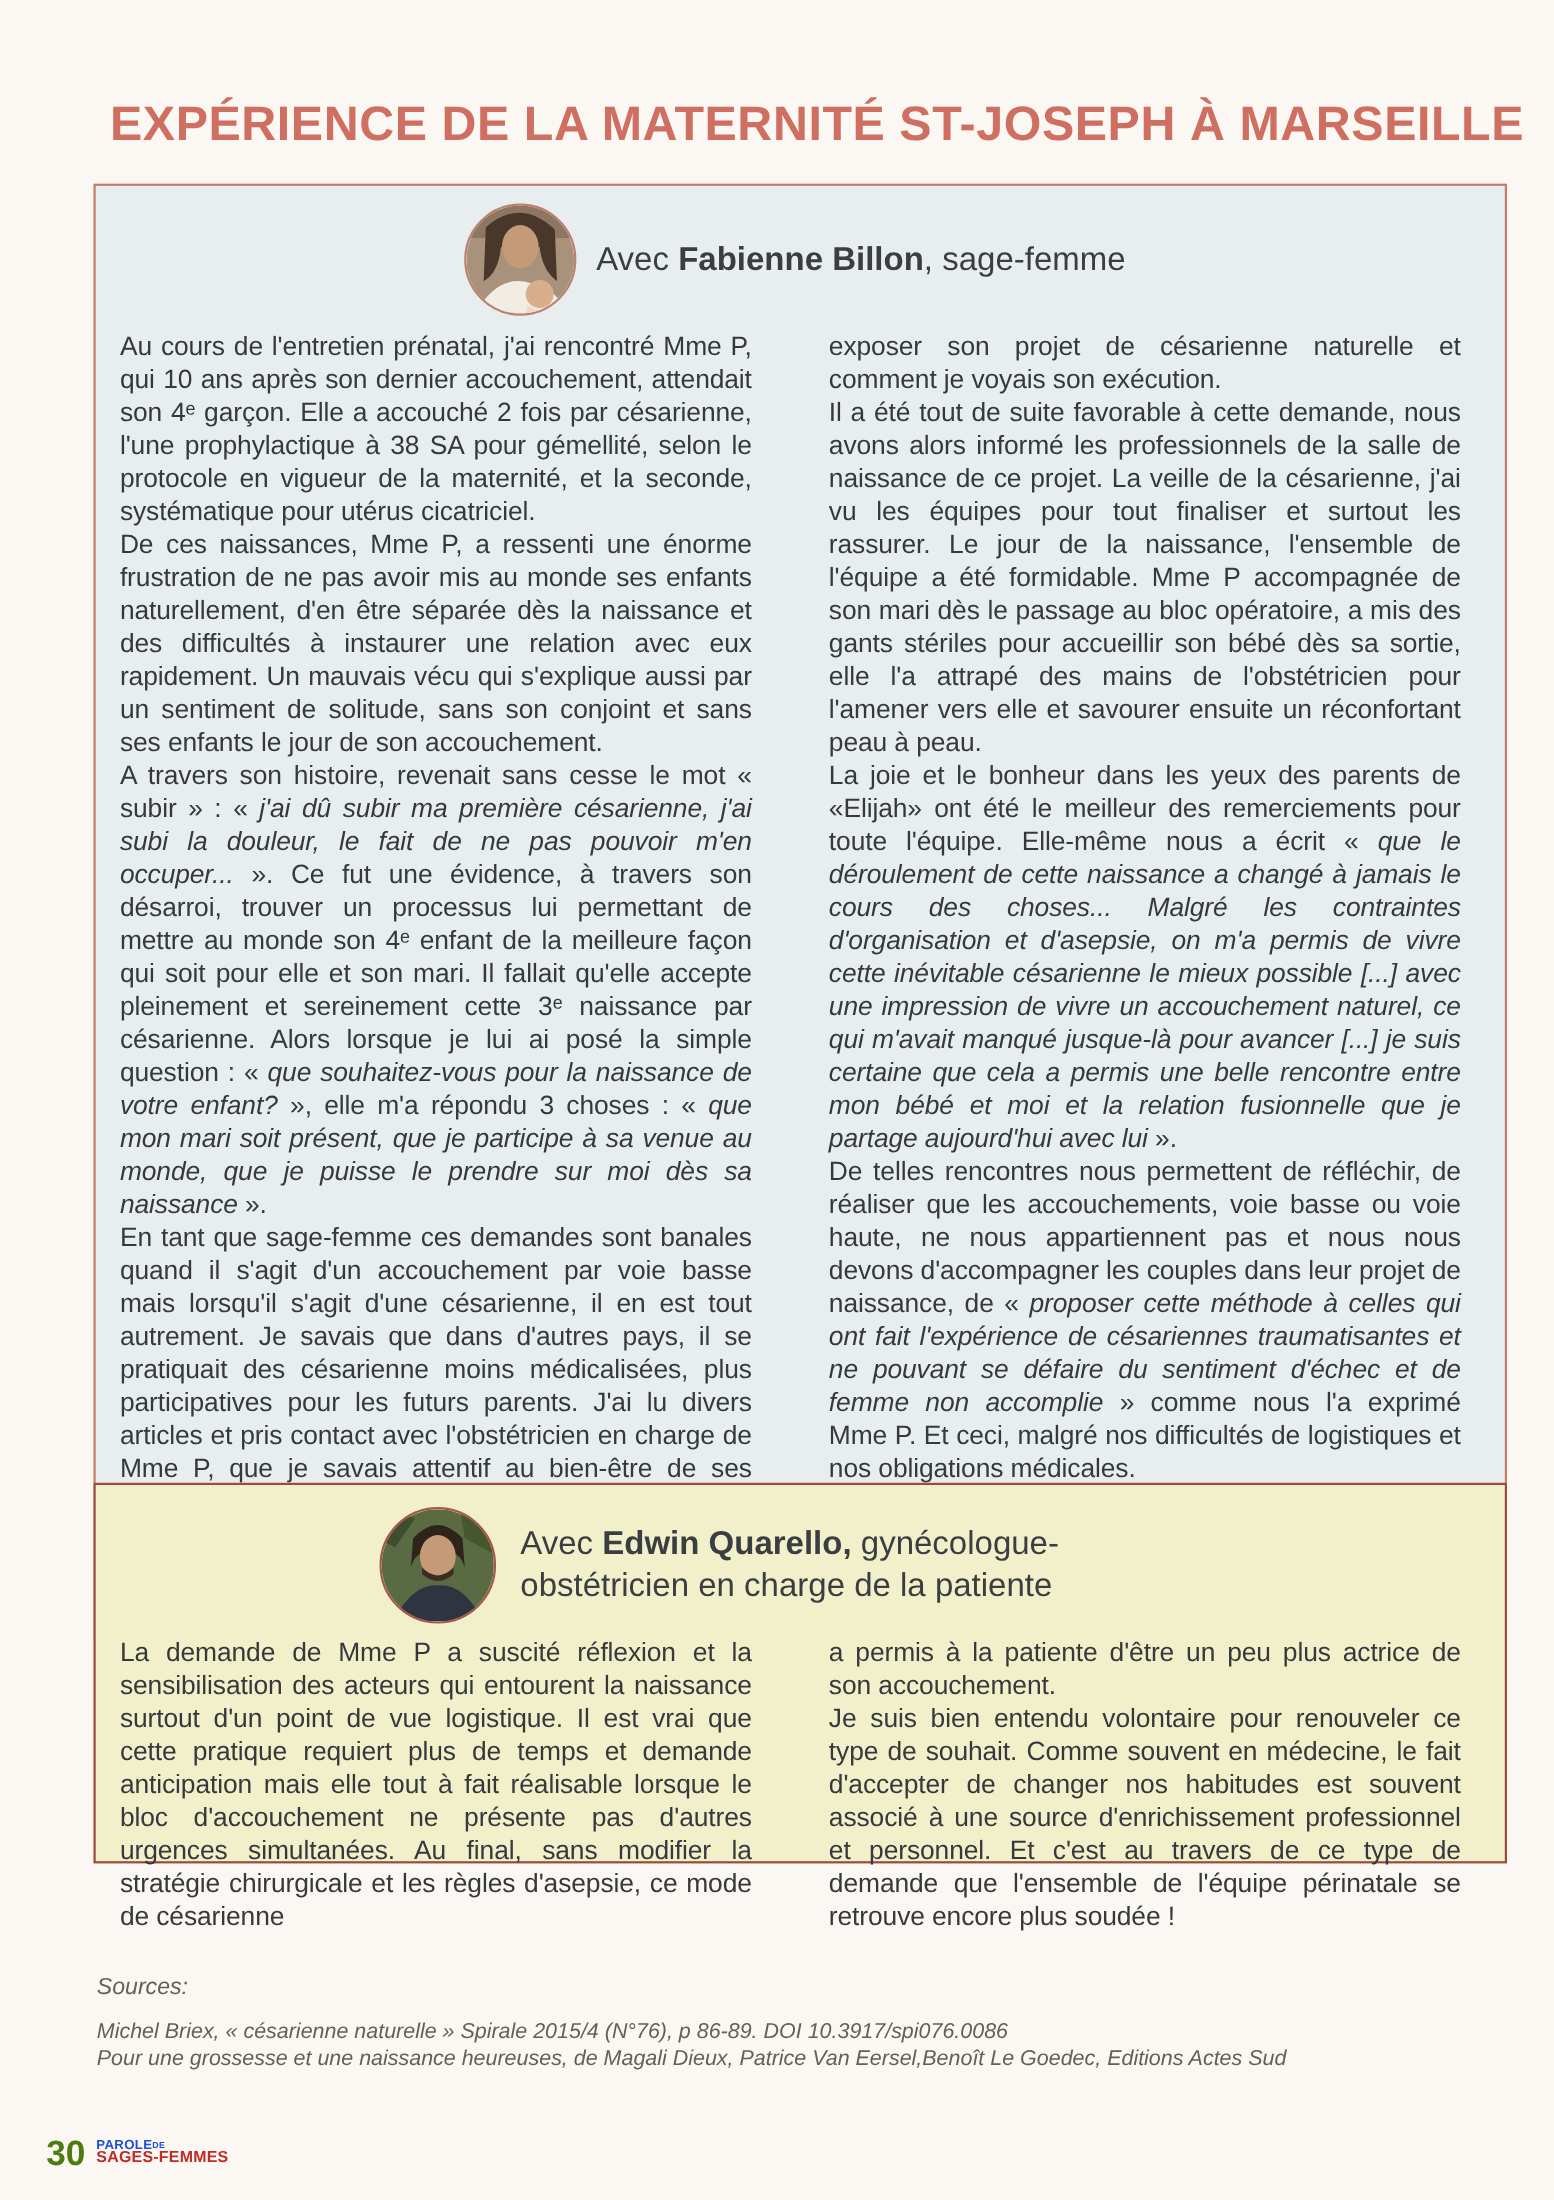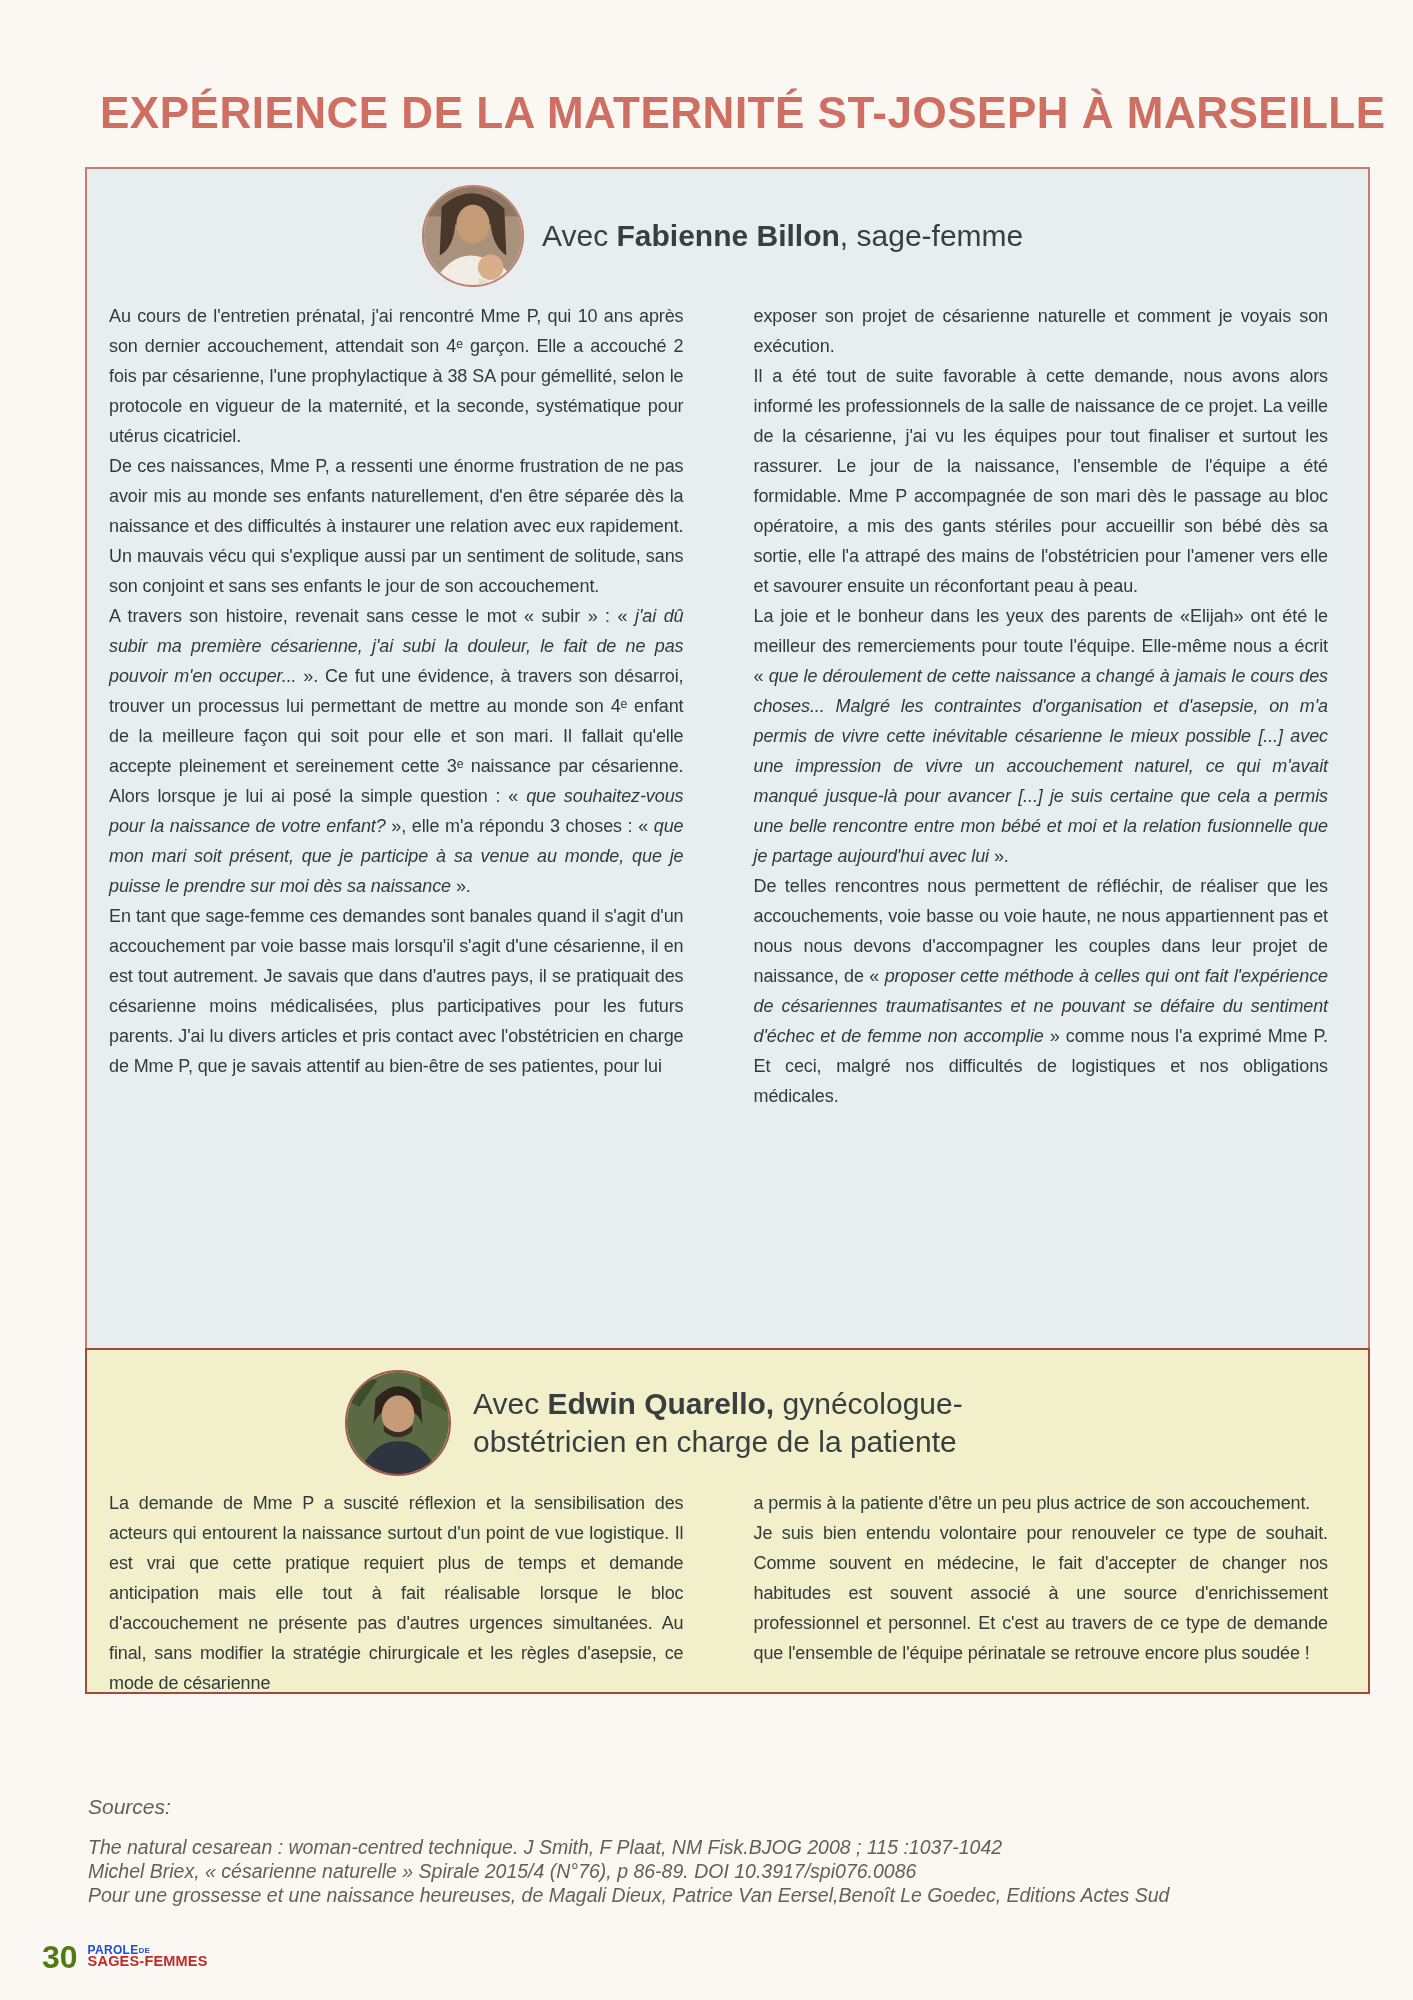--- a/index.html
+++ b/index.html
@@ -50,21 +50,21 @@
   .header-text b{font-weight:bold;}
 
   
   .cols{
     display:flex;gap:70px;
     padding:6px 40px 0 22px;
   }
   .col{flex:1 1 0;min-width:0;}
   .col p{
     margin:0;
-    font-size:18px;line-height:30px;
+    font-size:24px;line-height:30px;
     text-align:justify;
     letter-spacing:-0.1px;
   }
 
   
   .sources{
     position:absolute;left:88px;top:1795px;width:1240px;
     font-style:italic;color:#63605a;
   }
   .sources-label{font-size:21px;margin-bottom:16px;}
@@ -145,21 +145,20 @@
       </div>
       <div class="col">
         <p><span>a permis à la patiente d'être un peu plus actrice de son accouchement.</span></p>
         <p><span>Je suis bien entendu volontaire pour renouveler ce type de souhait. Comme souvent en médecine, le fait d'accepter de changer nos habitudes est souvent associé à une source d'enrichissement professionnel et personnel. Et c'est au travers de ce type de demande que l'ensemble de l'équipe périnatale se retrouve encore plus soudée !</span></p>
       </div>
     </div>
   </section>
 
   <div class="sources">
     <div class="sources-label">Sources:</div>
-    <div class="source-line">The natural cesarean : woman-centred technique. J Smith, F Plaat, NM Fisk.BJOG 2008 ; 115 :1037-1042</div>
     <div class="source-line">Michel Briex, « césarienne naturelle » Spirale 2015/4 (N°76), p 86-89. DOI 10.3917/spi076.0086</div>
     <div class="source-line">Pour une grossesse et une naissance heureuses, de Magali Dieux, Patrice Van Eersel,Benoît Le Goedec, Editions Actes Sud</div>
   </div>
 
   <div class="footer">
     <span class="pageno">30</span>
     <span class="brand">
       <span class="brand-top"><span>PAROLE</span><span class="brand-de">DE</span></span>
       <span class="brand-bottom">SAGES-FEMMES</span>
     </span>

